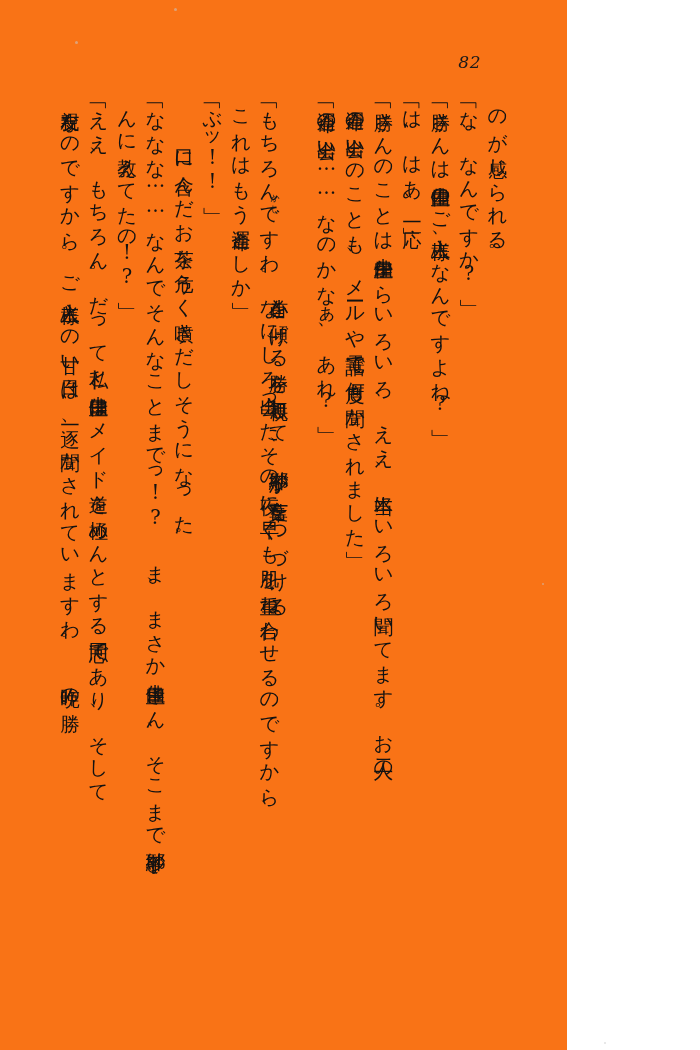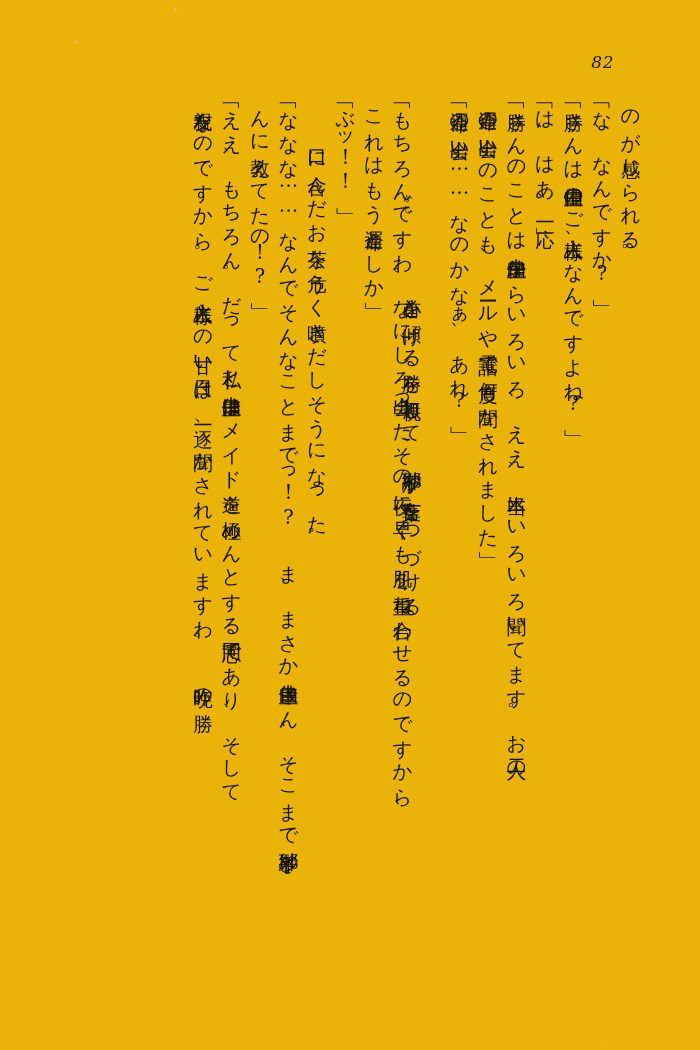--- a/index.html
+++ b/index.html
@@ -11,23 +11,23 @@
   body {
     width: 700px;
     height: 1050px;
     overflow: hidden;
     font-family: "DejaVu Serif", "Liberation Serif", serif;
     color: #111111;
   }
 
   .page {
     position: relative;
-    width: 700px;
+    width: 567px;
     height: 1050px;
-    background: #eab308;
+    background: #f97316;
     box-sizing: border-box;
   }
 
   
   .speckle {
     position: absolute;
     background: #c9c9c9;
     border-radius: 50%;
     opacity: .55;
   }

